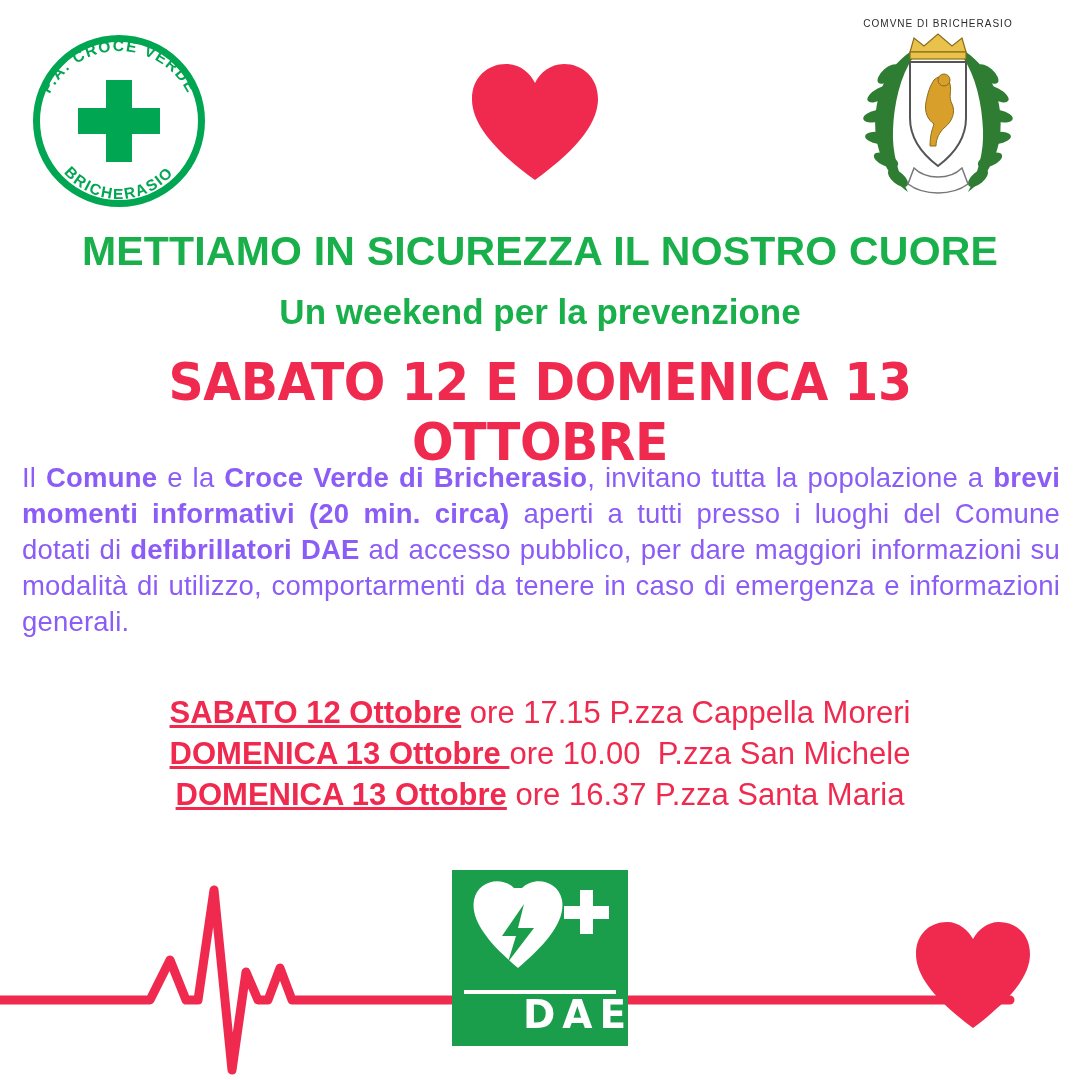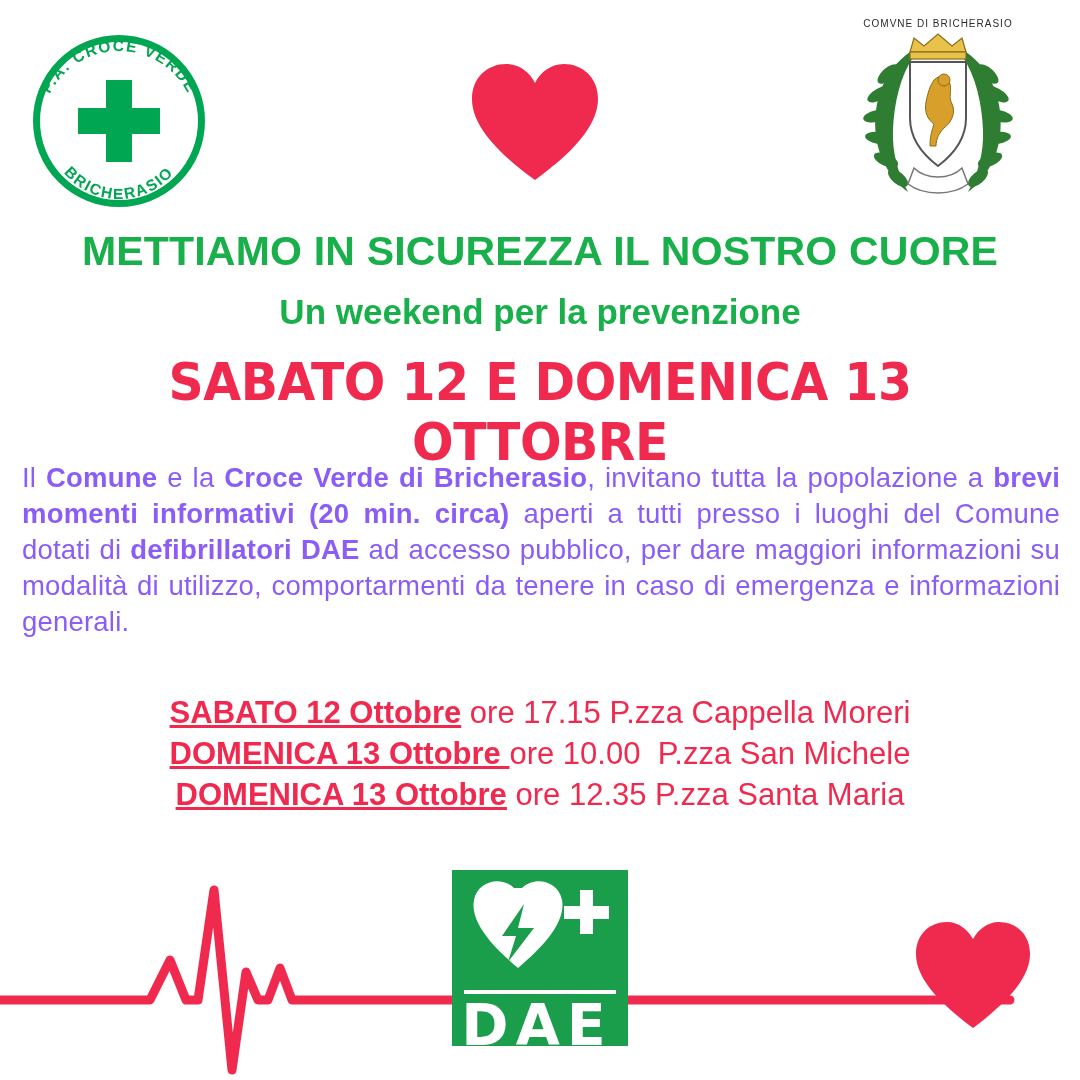--- a/index.html
+++ b/index.html
@@ -215,24 +215,25 @@
     height: 4px;
     background: #ffffff;
   }
   .dae-label {
     position: absolute;
     left: 0;
     top: 122px;
     width: 170px;
     text-align: center;
     color: #ffffff;
-    font-size: 57px;
+    font-size: 39px;
     font-weight: bold;
     letter-spacing: 7px;
     font-family: "DejaVu Sans", sans-serif;
+    padding-left: 41px;
   }
   .heart-bottom {
     position: absolute;
     right: 48px;
     top: 60px;
     width: 118px;
     height: 110px;
   }
 </style>
 </head>
@@ -312,21 +313,21 @@
   <div class="h2">Un weekend per la prevenzione</div>
   <div class="h3">SABATO 12 E DOMENICA 13 OTTOBRE</div>
 
   <div class="body-copy">
     <span>Il </span><b>Comune</b><span> e la </span><b>Croce Verde di Bricherasio</b><span>, invitano tutta la popolazione a </span><b>brevi momenti informativi (20 min. circa)</b><span> aperti a tutti presso i luoghi del Comune dotati di </span><b>defibrillatori DAE</b><span> ad accesso pubblico, per dare maggiori informazioni su modalità di utilizzo, comportarmenti da tenere in caso di emergenza e informazioni generali.</span>
   </div>
 
   <div class="schedule">
     <div class="sched-line"><span class="when">SABATO 12 Ottobre</span><span> ore 17.15 P.zza Cappella Moreri</span></div>
     <div class="sched-line"><span class="when">DOMENICA 13 Ottobre </span><span>ore 10.00  P.zza San Michele</span></div>
-    <div class="sched-line"><span class="when">DOMENICA 13 Ottobre</span><span> ore 12.35 P.zza Santa Maria</span></div>
+    <div class="sched-line"><span class="when">DOMENICA 13 Ottobre</span><span> ore 16.37 P.zza Santa Maria</span></div>
   </div>
 
   <div class="bottom">
     <svg class="ecg" viewBox="0 0 1080 220" preserveAspectRatio="none">
       <path d="M0 140 L 130 140 L 150 140 L 170 100 L 186 140 L 198 140 L 214 30 L 232 210 L 246 112 L 258 140
                L 268 140 L 280 108 L 292 140 L 1010 140" fill="none" stroke="#ef2a4e" stroke-width="9" stroke-linejoin="round" stroke-linecap="round"></path>
     </svg>
 
     <div class="dae-sign">
       <svg class="dae-symbol" viewBox="0 0 176 120">

